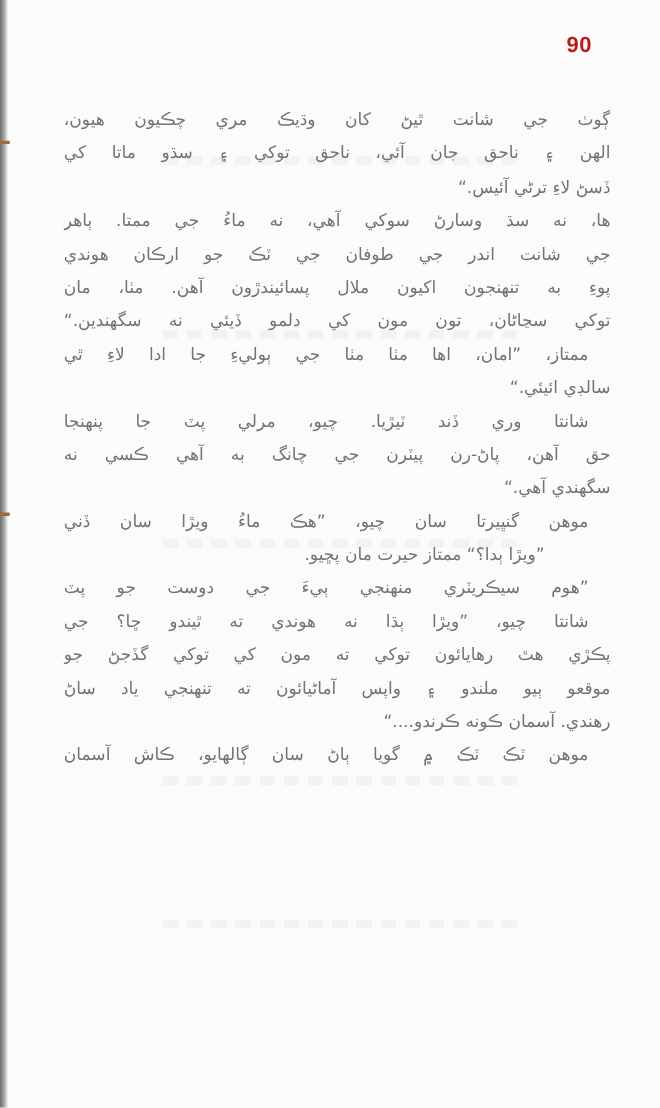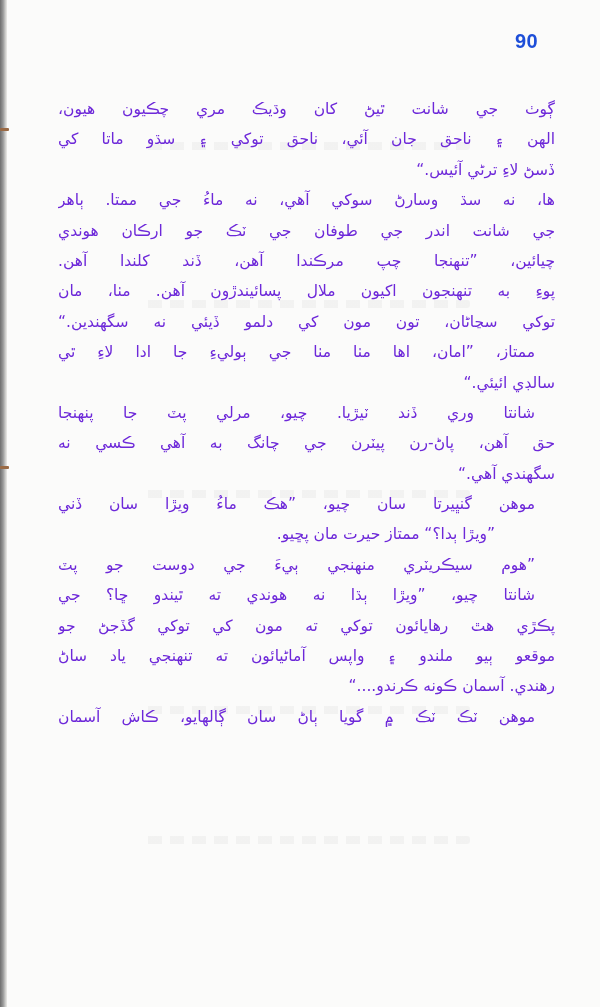--- a/index.html
+++ b/index.html
@@ -30,37 +30,37 @@
       background: #9a6a45;
       border-radius: 1px;
     }
     .page-number {
       position: absolute;
       top: 30px;
       left: 515px;
       font-family: "Liberation Sans", sans-serif;
       font-weight: bold;
       font-size: 20px;
-      color: #1d4ed8;
+      color: #b91c1c;
       letter-spacing: 0.5px;
     }
     .page-body {
       position: absolute;
       top: 94px;
       left: 58px;
       width: 497px;
       direction: rtl;
       unicode-bidi: isolate;
     }
     .line {
       height: 30.4px;
       line-height: 30.4px;
       font-family: "DejaVu Sans", sans-serif;
       font-size: 15.5px;
-      color: #6d28d9;
+      color: #737373;
       white-space: nowrap;
       text-align: justify;
       text-align-last: justify;
       overflow: hidden;
     }
     .line.short {
       text-align-last: right;
     }
     .line.indent {
       padding-right: 20px;
@@ -91,21 +91,20 @@
 <div class="bleed" style="top:836px;"></div>
 
 <div class="page-number">90</div>
 
 <div class="page-body">
   <div class="line">ڳوٺ جي شانت ٿيڻ کان وڌيڪ مري چڪيون هيون،</div>
   <div class="line">الهن ۽ ناحق جان آئي، ناحق توکي ۽ سڌو ماتا کي</div>
   <div class="line short">ڏسڻ لاءِ ترڻي آئيس.“</div>
   <div class="line">ها، نه سڌ وسارڻ سوکي آهي، نه ماءُ جي ممتا. ٻاهر</div>
   <div class="line">جي شانت اندر جي طوفان جي ٽڪ جو ارڪان هوندي</div>
-  <div class="line">چيائين، ”تنهنجا چپ مرڪندا آهن، ڏند کلندا آهن.</div>
   <div class="line">پوءِ به تنهنجون اکيون ملال پسائيندڙون آهن. مٺا، مان</div>
   <div class="line">توکي سڃاڻان، تون مون کي دلمو ڏيئي نه سگهندين.“</div>
   <div class="line indent">ممتاز، ”امان، اها مٺا مٺا جي ٻوليءِ جا ادا لاءِ ٿي</div>
   <div class="line short">سالڊي ائيئي.“</div>
   <div class="line indent">شانتا وري ڏند ٽيڙيا. چيو، مرلي پٽ جا پنهنجا</div>
   <div class="line">حق آهن، پاڻ-رن پيٽرن جي چانگ به آهي ڪسي نه</div>
   <div class="line short">سگهندي آهي.“</div>
   <div class="line indent">موهن گنڀيرتا سان چيو، ”هڪ ماءُ ويڙا سان ڏني</div>
   <div class="line short indent-deep">”ويڙا ٻدا؟“ ممتاز حيرت مان پڇيو.</div>
   <div class="line indent">”هوم سيڪريٽري منهنجي ٻيءَ جي دوست جو پٽ</div>

